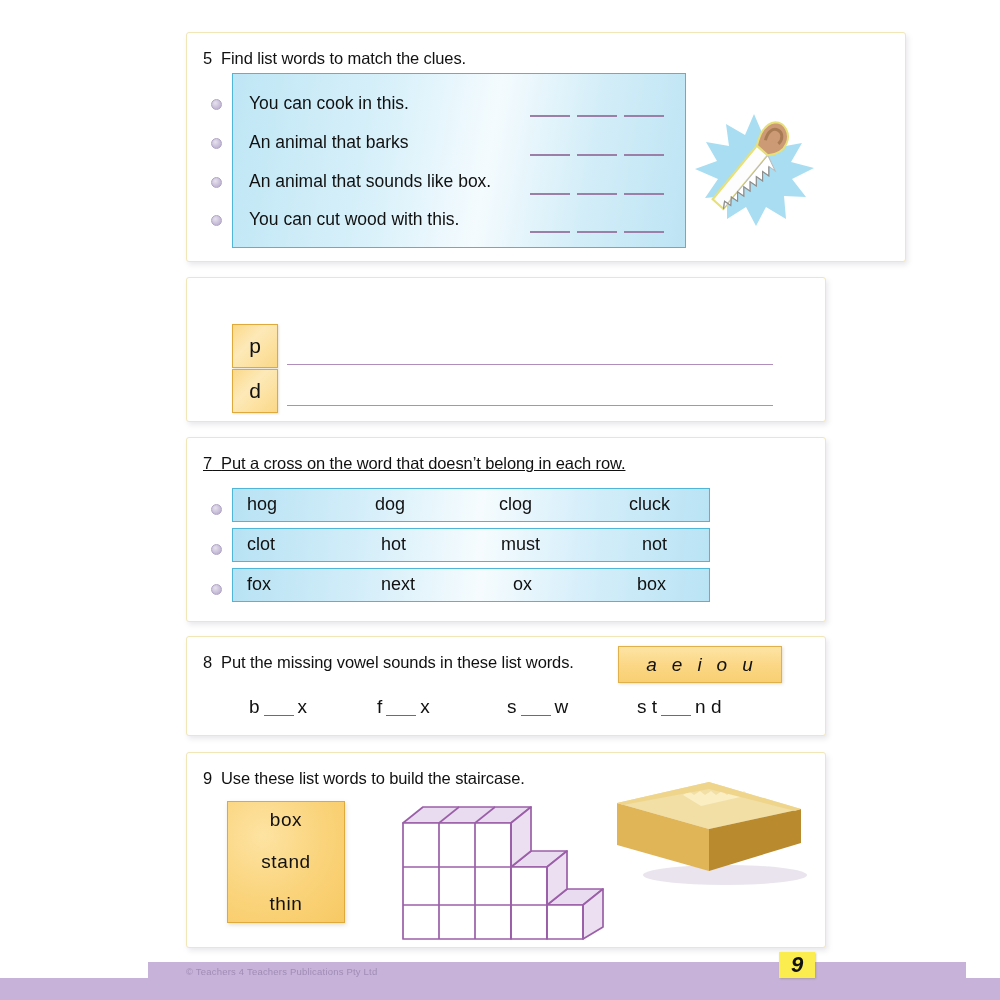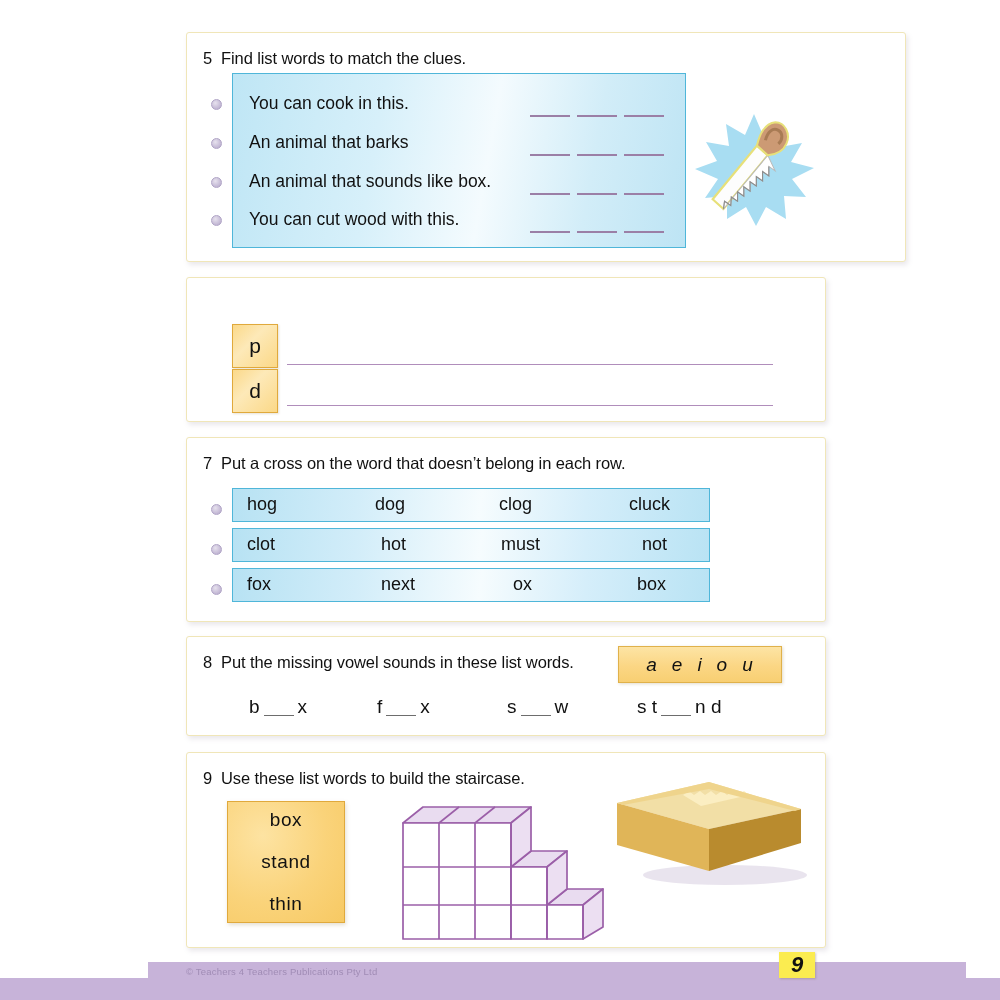--- a/index.html
+++ b/index.html
@@ -219,21 +219,21 @@
 
     <div class="tile" style="left:45px;top:46px;width:46px;height:44px;">p</div>
     <div class="tile" style="left:45px;top:91px;width:46px;height:44px;">d</div>
 
     <div class="rule" style="left:100px;top:86px;width:486px;"></div>
     <div class="rule" style="left:100px;top:127px;width:486px;"></div>
   </div>
 
   <div class="card" style="left:186px;top:437px;width:640px;height:185px;">
 
-    <div class="q-head" style="left:16px;top:16px;">
+    <div class="q-head" style="left:16px;top:16px;text-decoration:underline;">
       <span class="q-num">7</span>&nbsp;
       <span>Put a cross on the word that doesn’t belong in each row.</span>
     </div>
 
     <div class="bullet" style="left:24px;top:66px;"></div>
     <div class="bullet" style="left:24px;top:106px;"></div>
     <div class="bullet" style="left:24px;top:146px;"></div>
 
     <div class="word-row" style="left:45px;top:90px;width:478px;height:34px;">
       <span style="left:14px;">clot</span>

